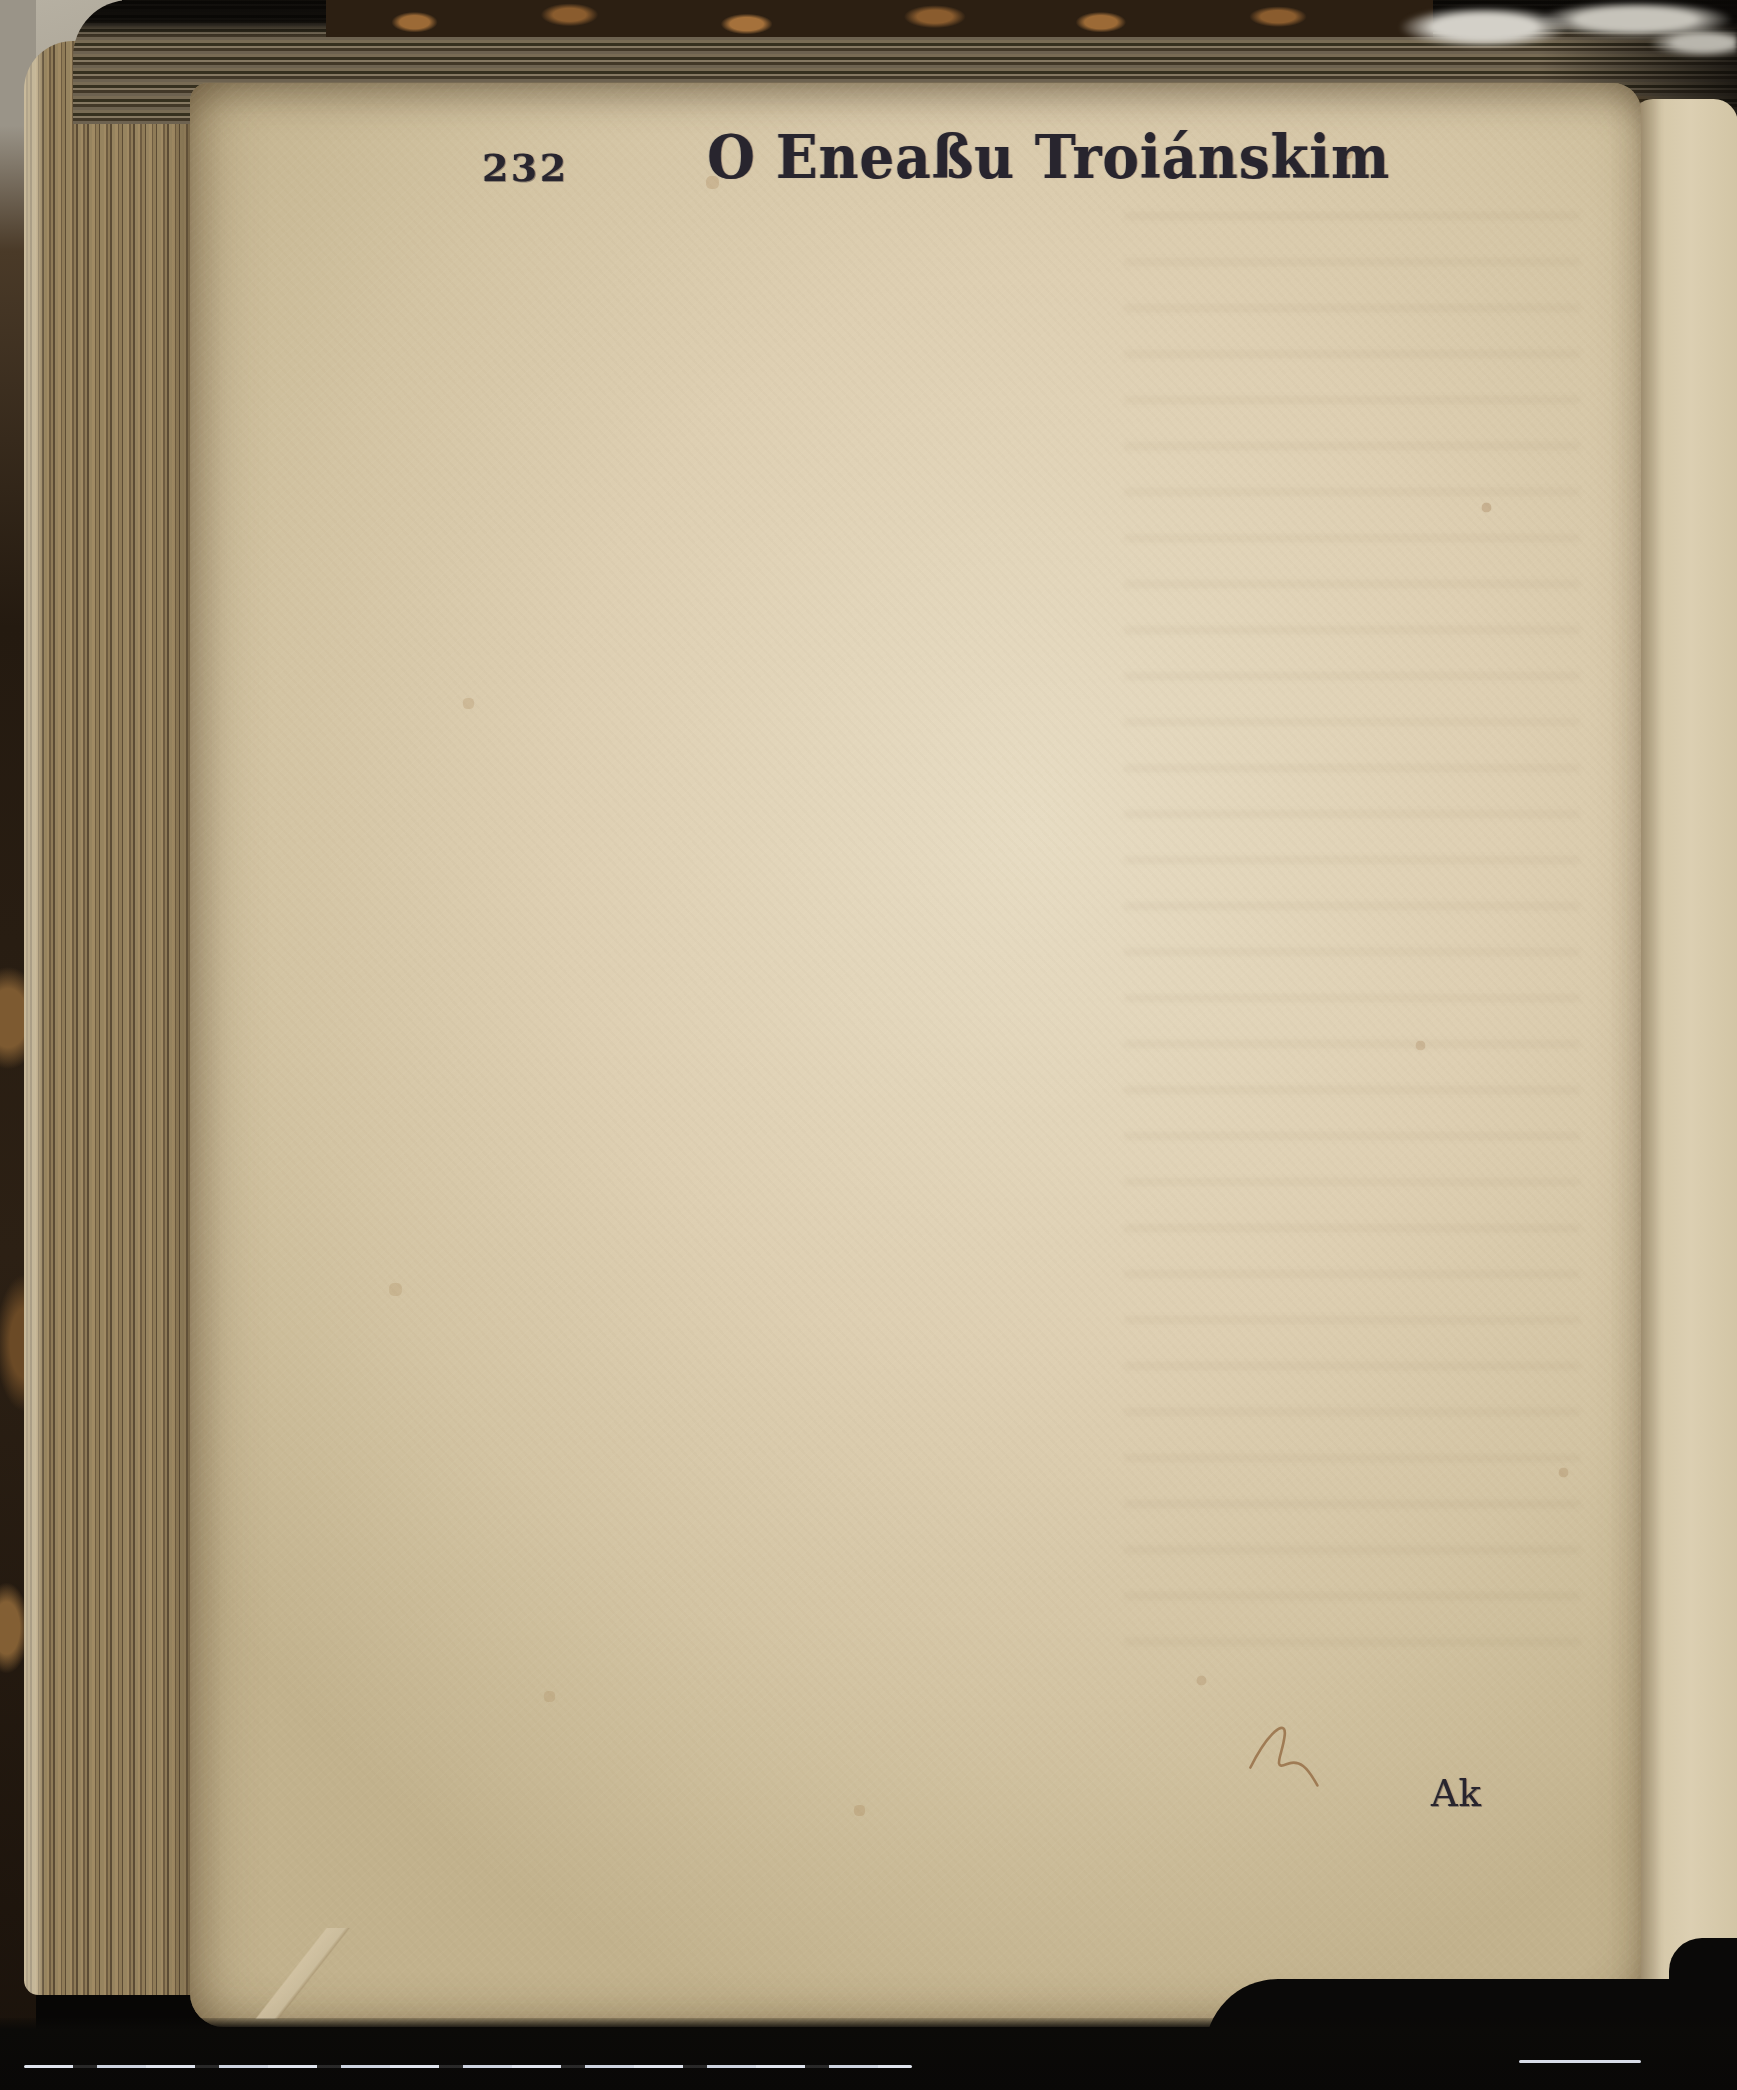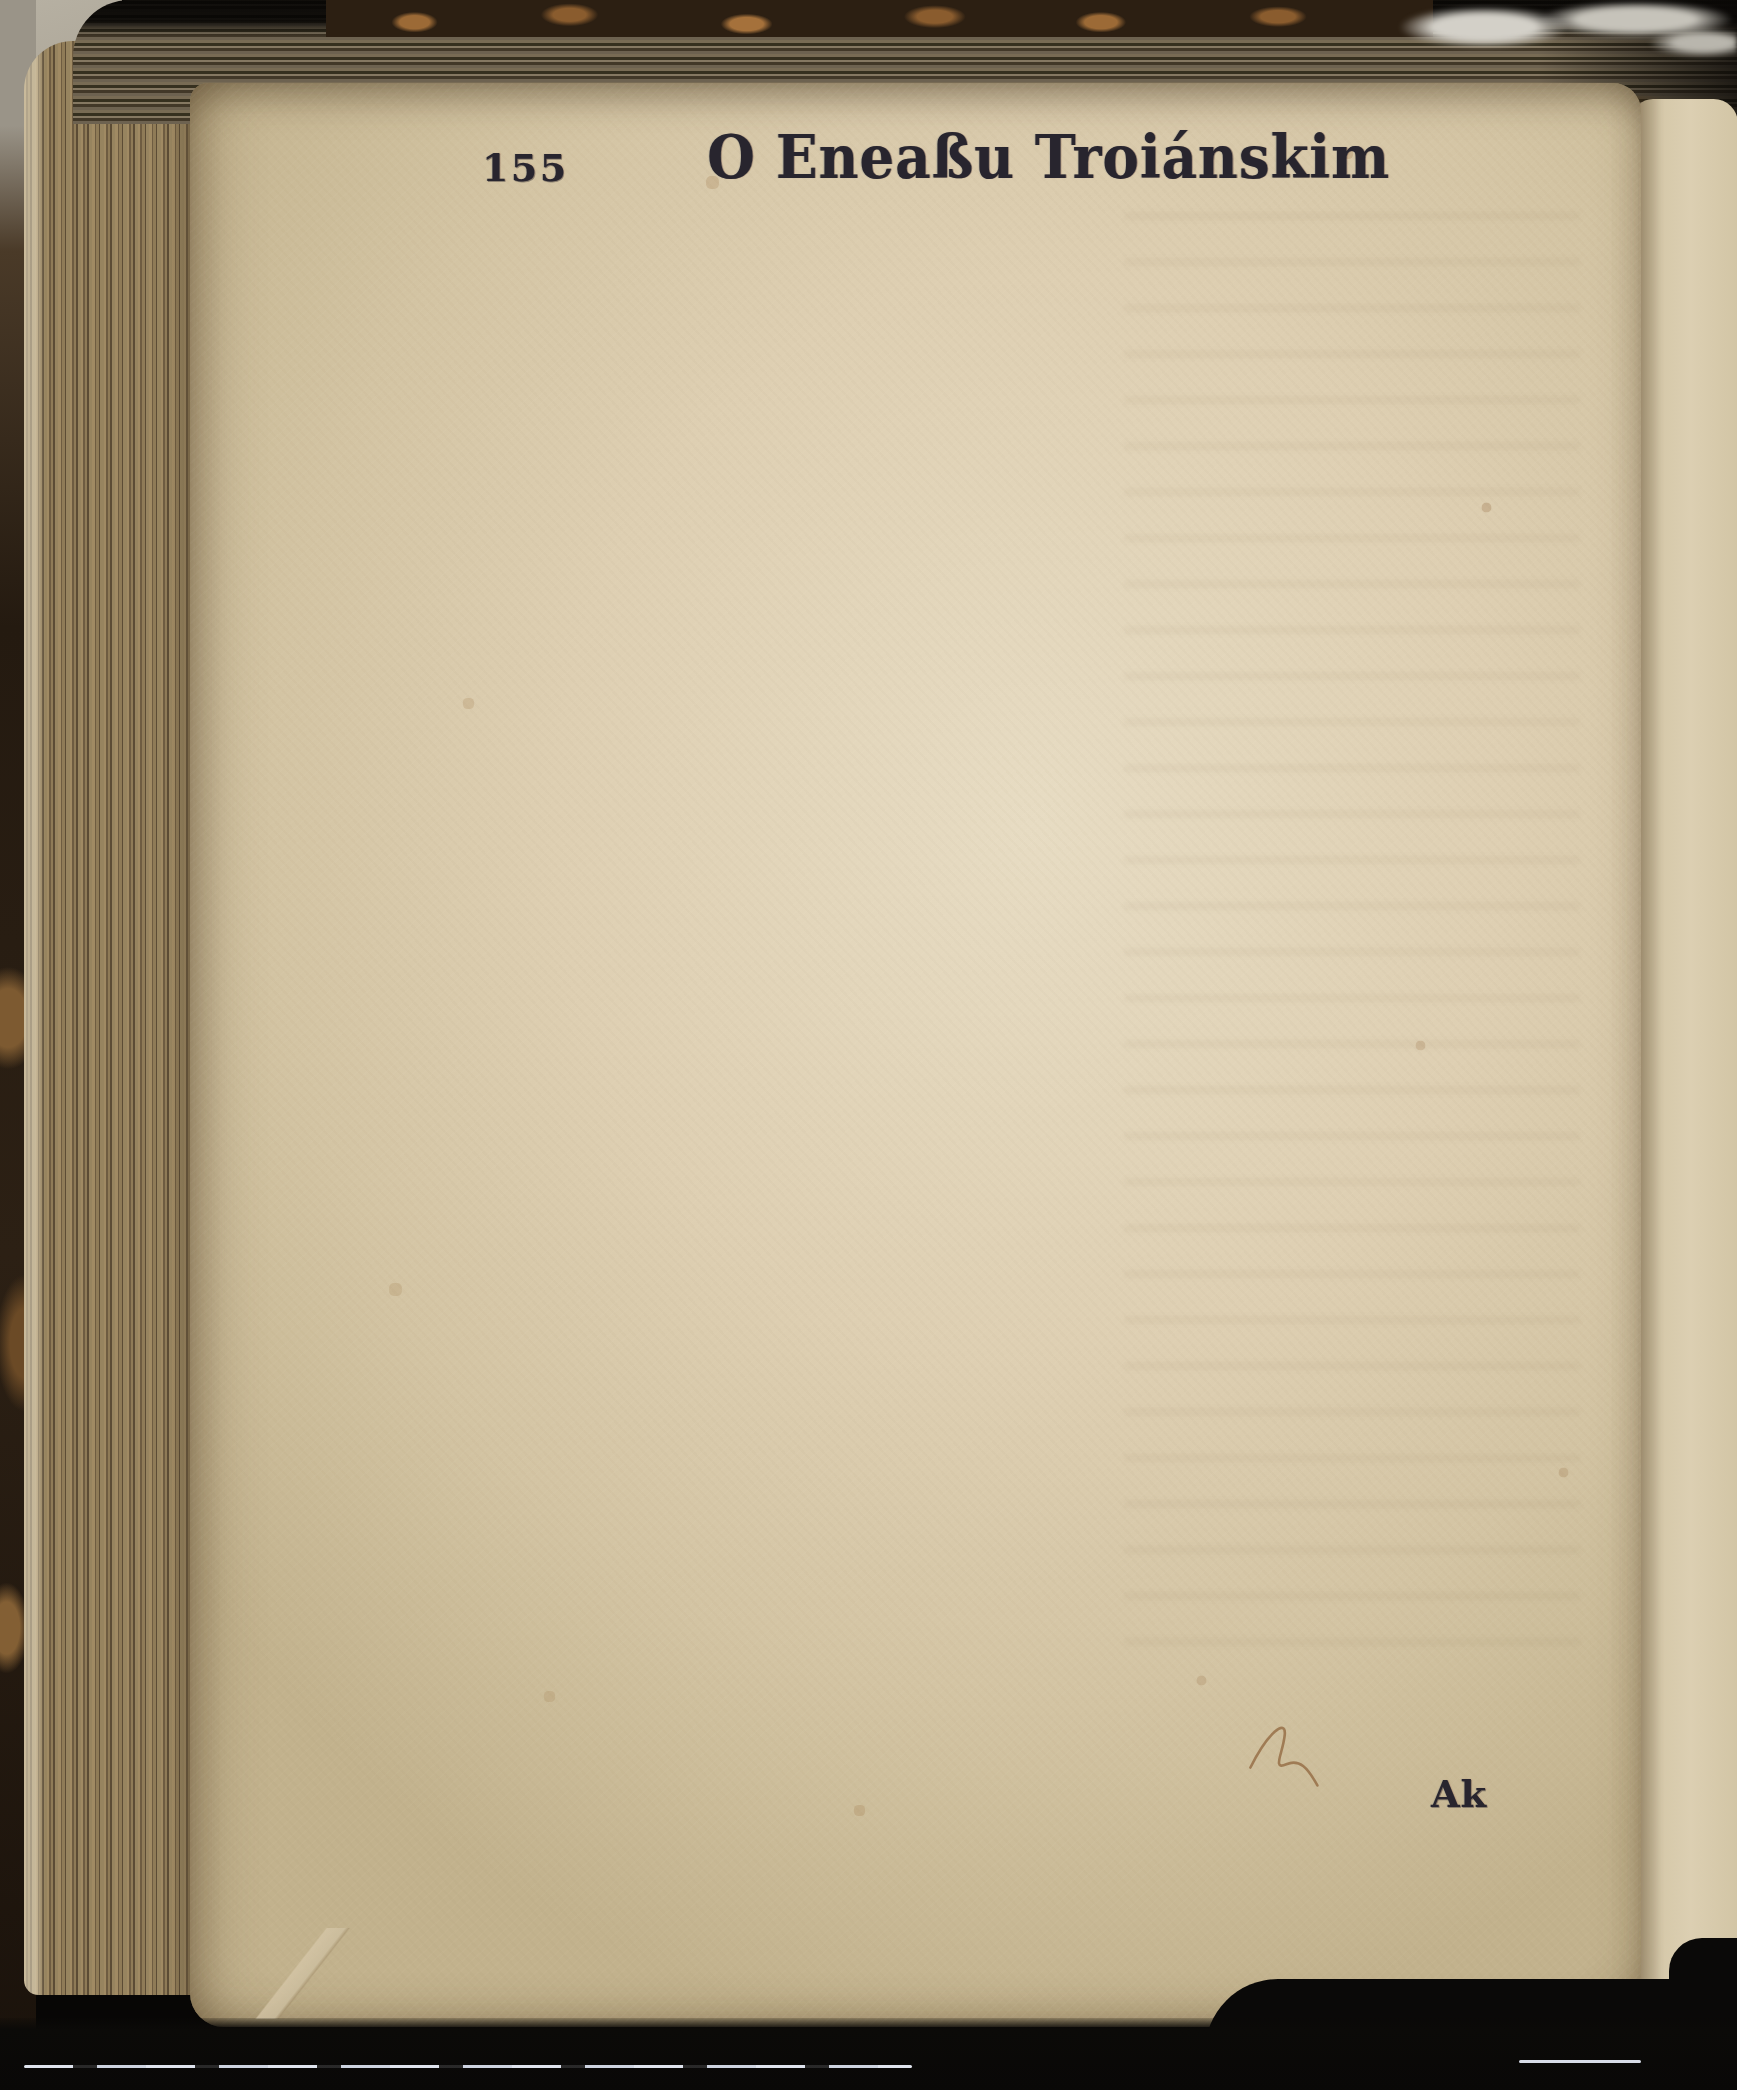--- a/index.html
+++ b/index.html
@@ -88,21 +88,21 @@
   .ink{ color:#28252e; z-index:20;
     text-shadow:0.8px 0.8px 0 rgba(40,37,46,.38), -0.8px 0 0.8px rgba(25,60,95,.18), 1.2px 0 0.8px rgba(140,60,40,.14);}
   .pagenum{ left:482px;top:145px;font-size:38px;font-weight:700;letter-spacing:2.4px;}
   .title{ left:707px;top:124px;font-size:55px;font-weight:700;letter-spacing:0.8px;
     transform:scaleY(1.08);}
   .poem{ left:484px;top:238px;width:1091px;transform:rotate(-0.15deg);}
   .poem .line{ position:relative;height:45px;font-size:33px;font-weight:700;
     letter-spacing:0.3px;white-space:nowrap;color:#28252e;
     text-shadow:0.8px 0.8px 0 rgba(40,37,46,.38), -0.8px 0 0.8px rgba(25,60,95,.18), 1.2px 0 0.8px rgba(140,60,40,.14);}
   .poem .manicule{font-size:28px;margin-right:21px;position:relative;top:-2.4px;}
-  .catchword{ left:1431px;top:1772px;font-size:37px;font-weight:700;letter-spacing:0.8px;}
+  .catchword{ left:1431px;top:1772px;font-size:37px;font-weight:400;letter-spacing:0.8px;}
   .pen-mark{ left:1239px;top:1707px;z-index:21;opacity:.85;}
 
   
   .bottom-band{ left:0;top:2018px;width:1738px;height:73px;z-index:30;
     background:linear-gradient(180deg,rgba(10,8,6,.2) 0,#0b0a08 11.4px,#090807 100%);}
   .black-right{ left:1669px;top:1938px;width:68px;height:155px;z-index:29;background:#0a0908;
     border-radius:33px 0 0 0;}
   .black-br{ left:1205px;top:1979px;width:489px;height:114px;z-index:29;background:#0a0908;
     border-radius:73px 0 0 0;}
   .scratch1{ left:24.4px;top:2065px;width:888px;height:3.3px;z-index:31;
@@ -121,21 +121,21 @@
 <div data-name="cloth-fluff-top-right" class="fluff"></div>
 <div data-name="next-page-leaf" class="page-right"></div>
 <div data-name="gutter-crease-shadow" class="crease"></div>
 
 <div data-name="book-page" class="page-main"></div>
 <div data-name="paper-grain-overlay" class="grain"></div>
 <div data-name="ink-showthrough" class="showthrough"></div>
 <div data-name="foxing-spots" class="foxing"></div>
 <div data-name="page-corner-fold" class="fold"></div>
 
-<div data-name="page-number" class="ink pagenum">155</div>
+<div data-name="page-number" class="ink pagenum">232</div>
 <div data-name="running-title" class="ink title">O Eneaßu Troiánskim</div>
 
 <div data-name="poem" class="poem">
     <div class="line" data-name="poem-line" style="padding-left: 0px;">
       <span data-name="poem-line-text">Zdumiećie sie Eneaß z widzenia naglégo/</span>
     </div>
     <div class="line" data-name="poem-line" style="padding-left: 134px;">
       <span data-name="poem-line-text">A nie świádom/ pocznie sie przyczyn pytáć tego: 1</span>
     </div>
     <div class="line" data-name="poem-line" style="padding-left: 0px;">

